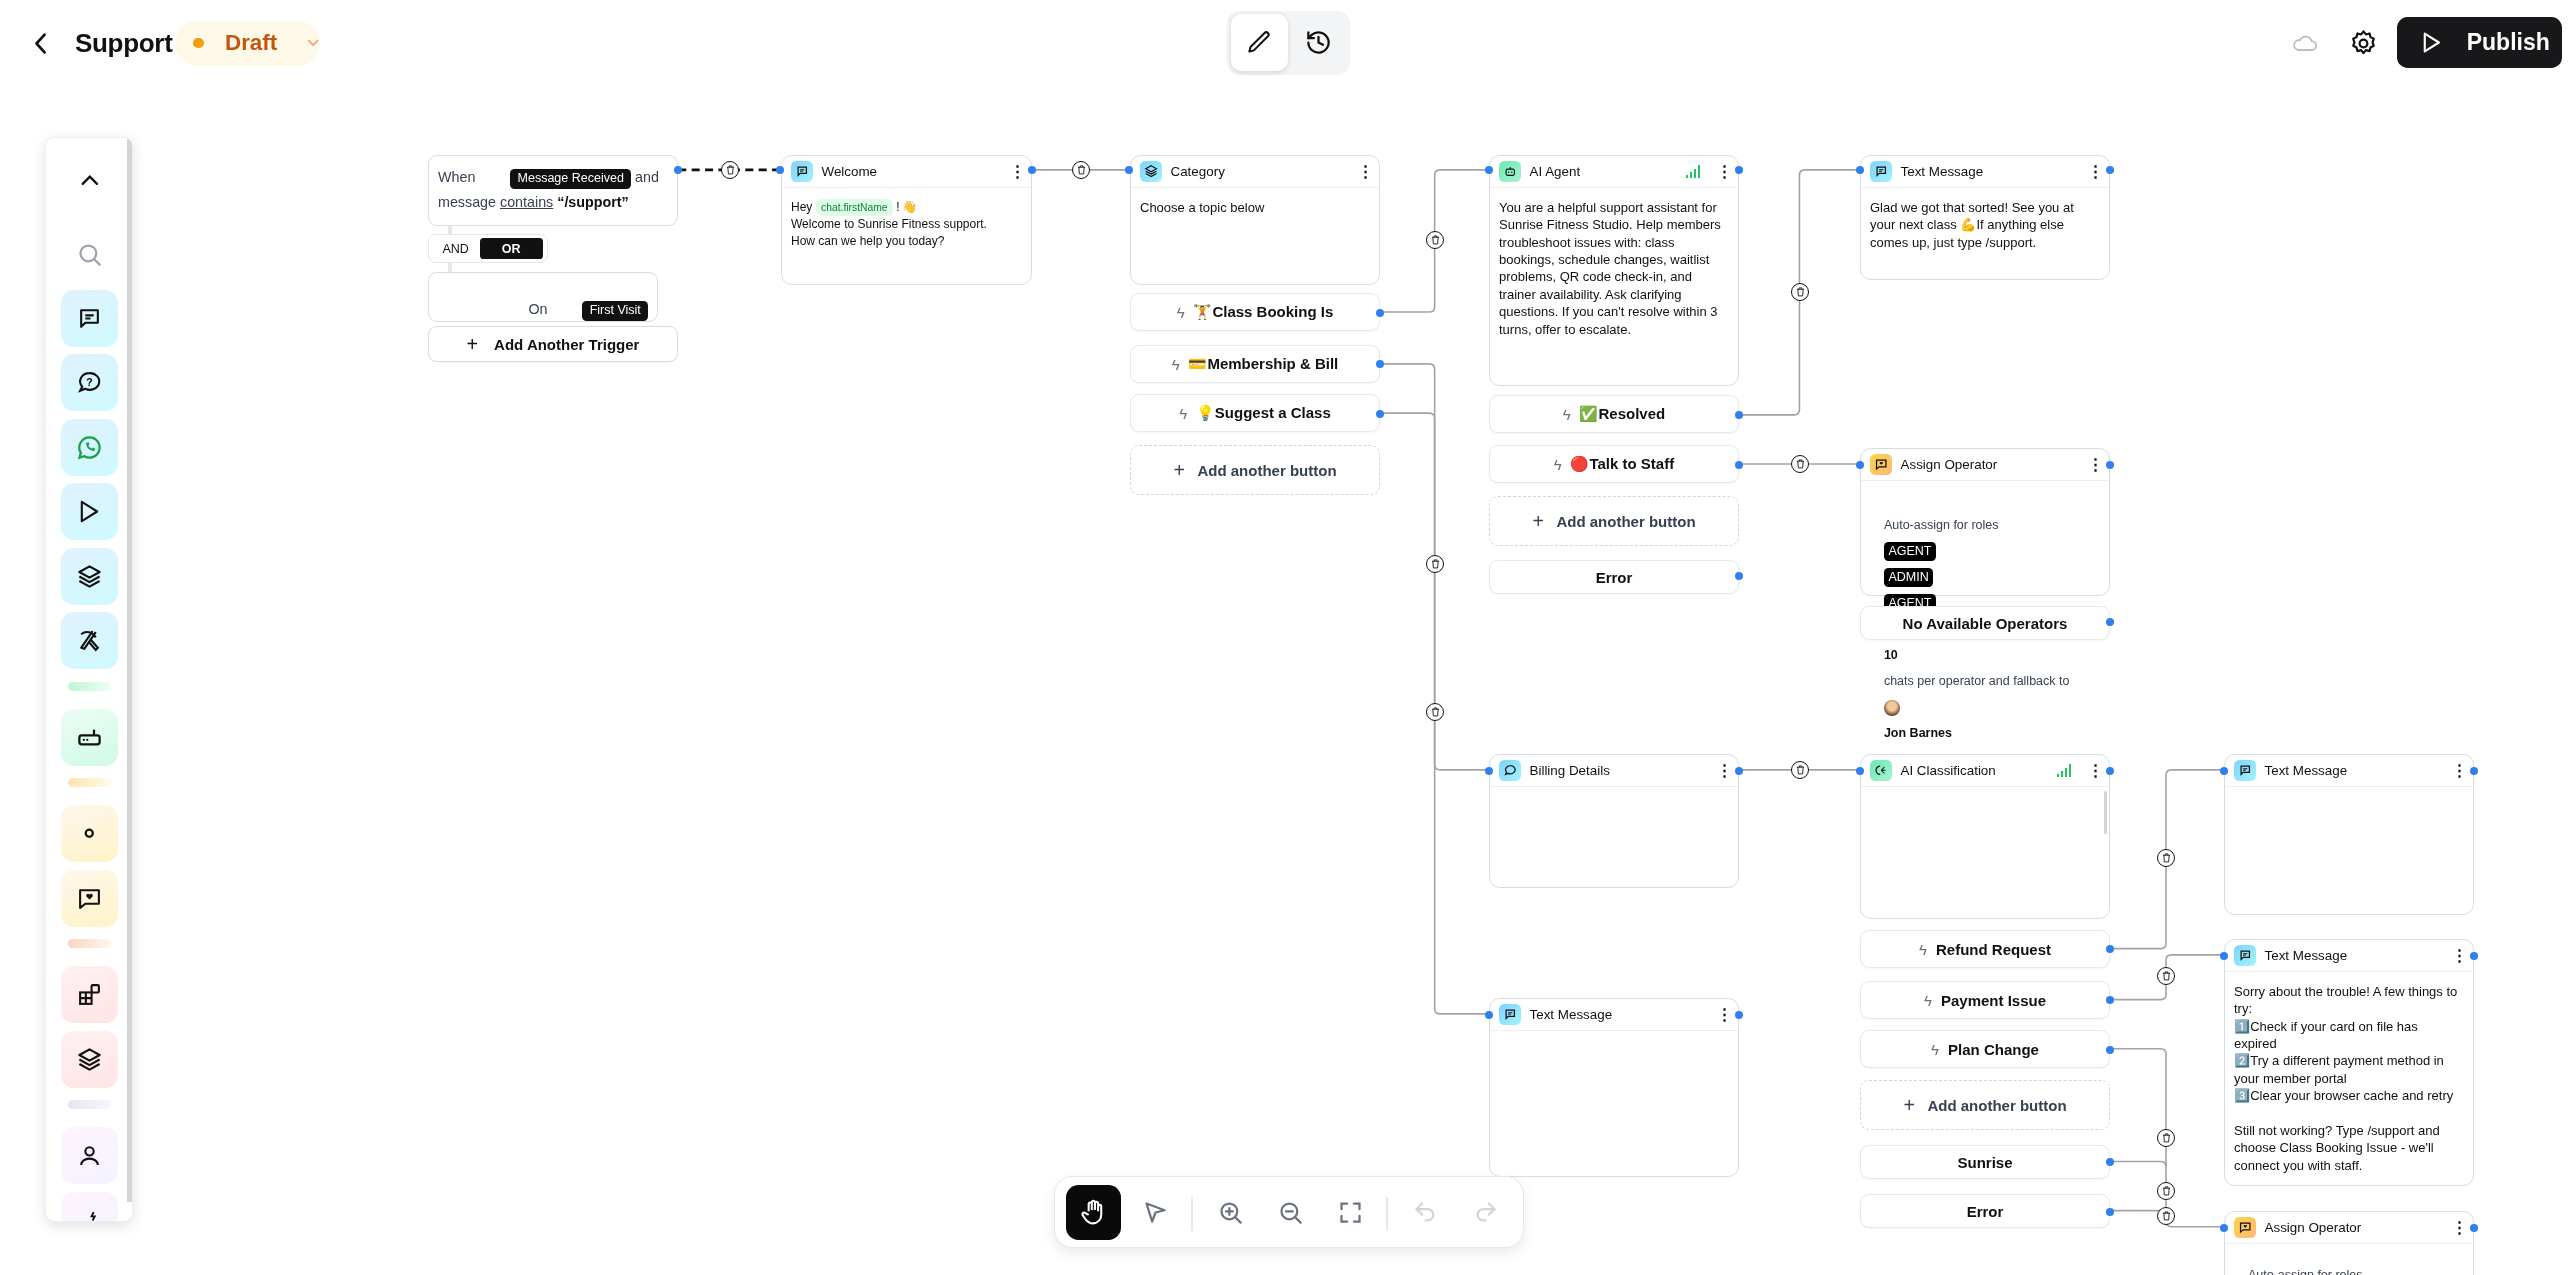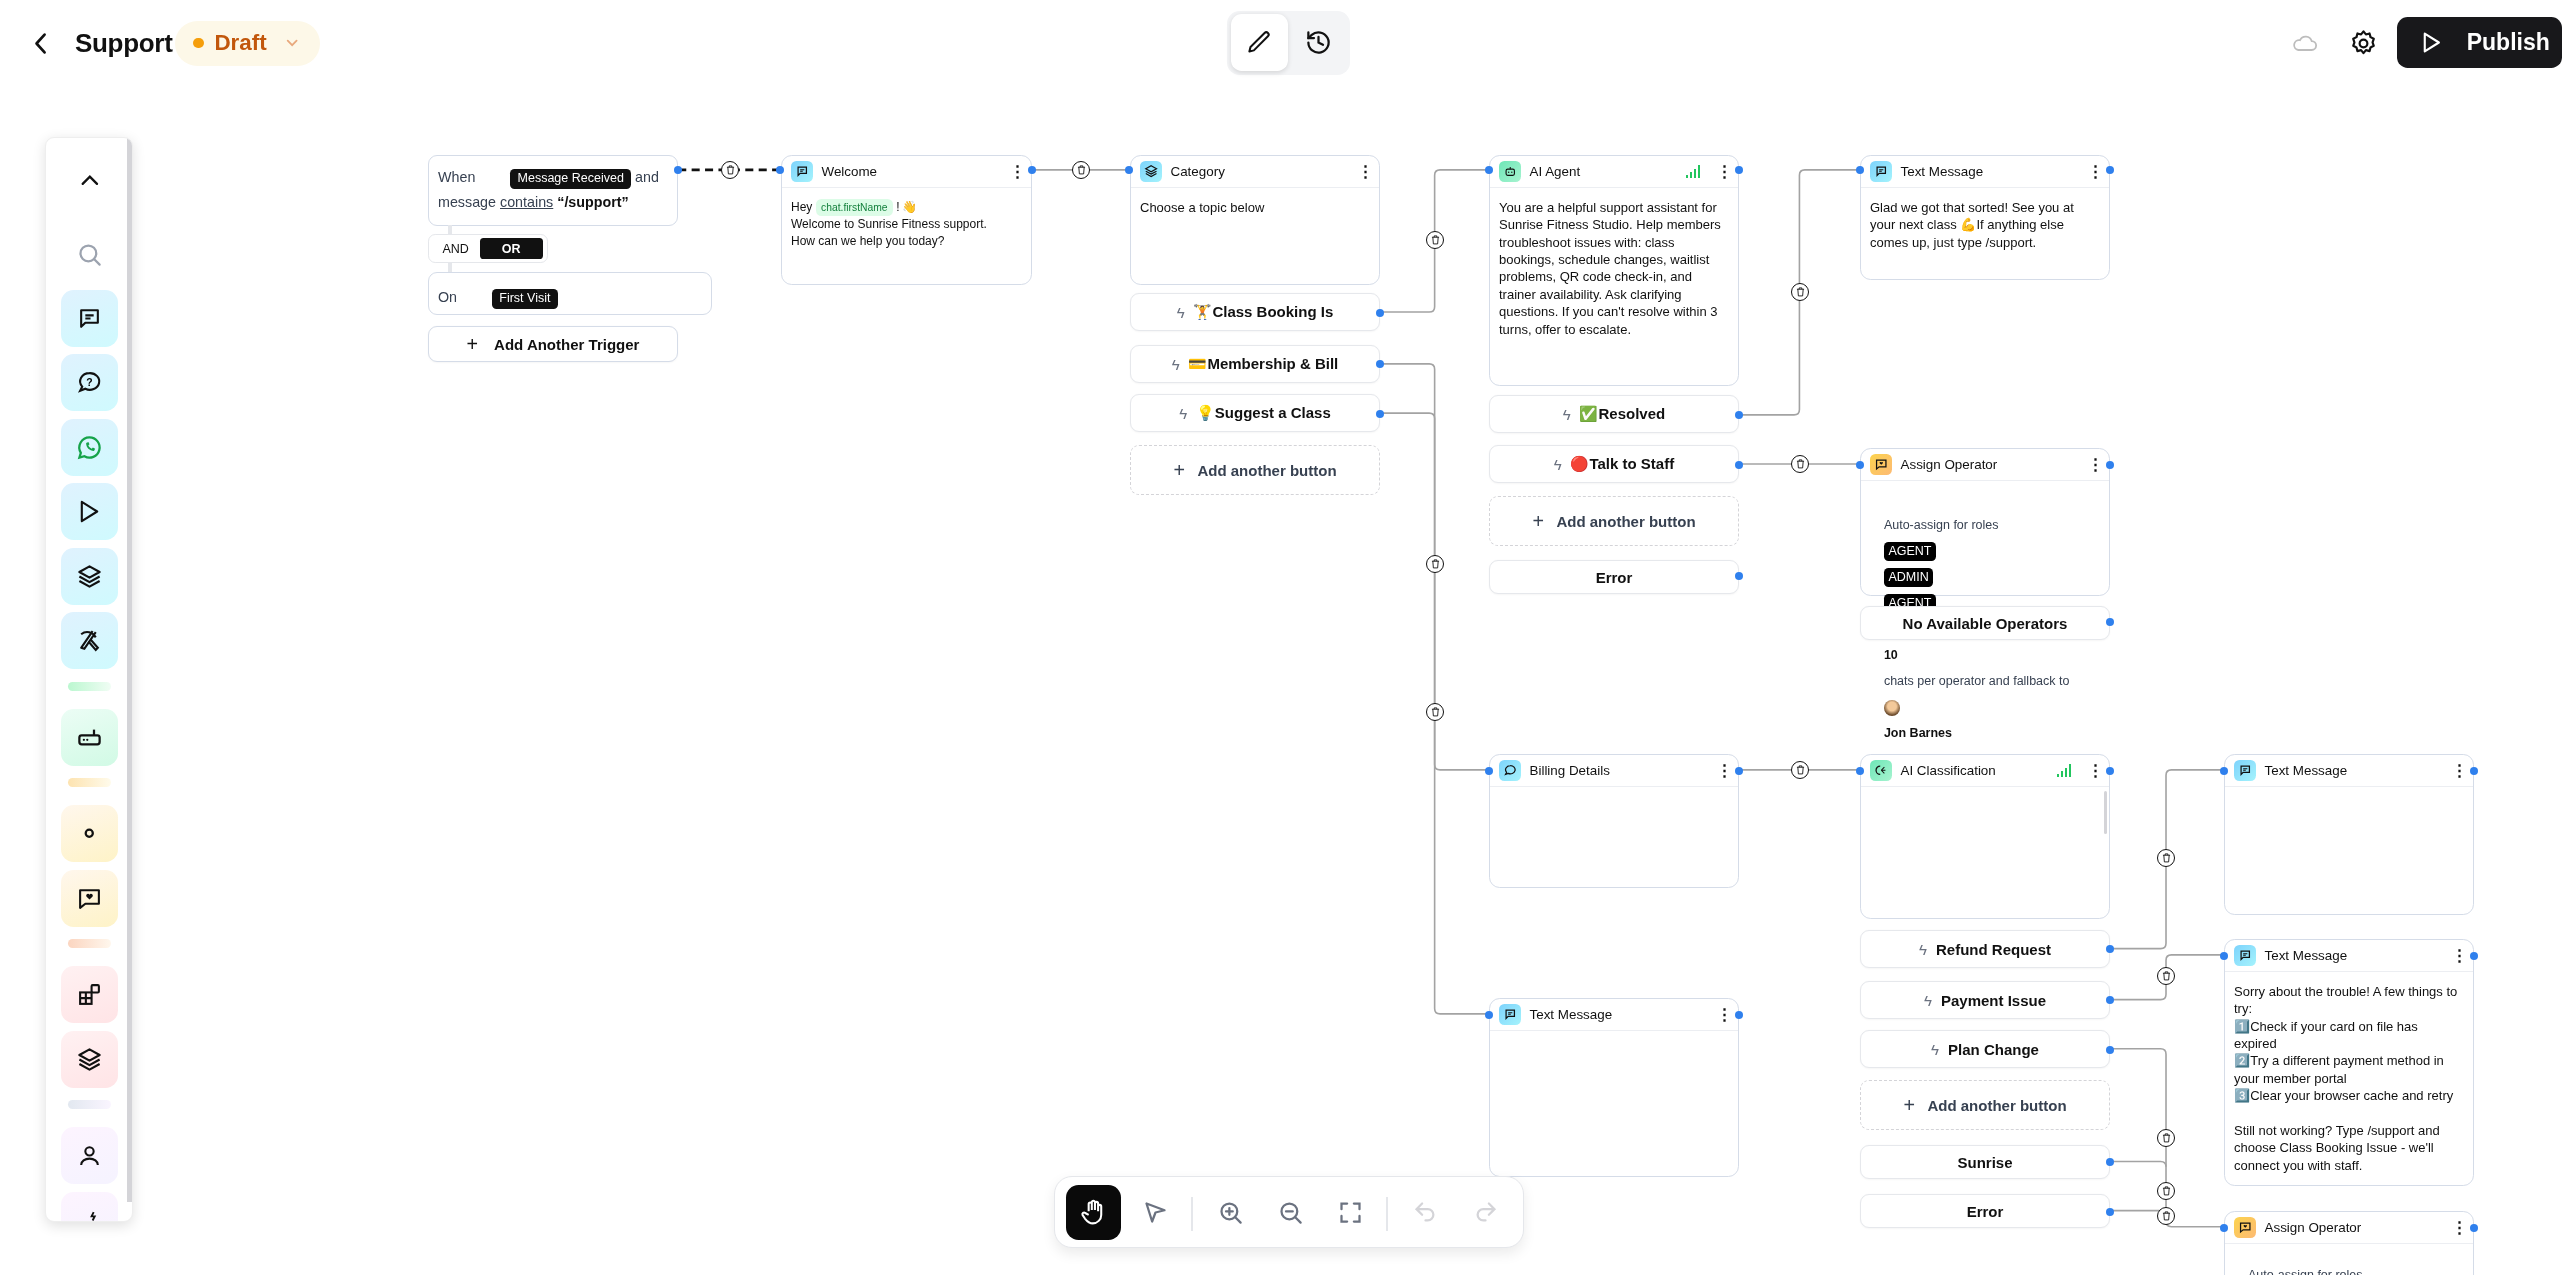--- a/index.html
+++ b/index.html
@@ -3,21 +3,21 @@
 <meta charset="utf-8">
 <style>
   * { box-sizing: border-box; margin: 0; padding: 0; }
   html, body { width: 2576px; height: 1275px; overflow: hidden; background: #ffffff; font-family: "Liberation Sans", sans-serif; color: #111; }
   .abs { position: absolute; }
 
   
   .header { position: absolute; left: 0; top: 0; width: 2576px; height: 85px; }
   .back-btn { position: absolute; left: 27px; top: 25px; width: 27px; height: 36px; display:flex; align-items:center; justify-content:center; cursor:pointer; }
   .title { position: absolute; left: 75px; top: 25px; font-size: 26px; font-weight: 700; line-height: 36px; color:#111; letter-spacing:-0.3px; }
-  .draft-pill { position: absolute; left: 175px; top: 20.6px; height: 45px; width: 145px; border-radius: 22.4px; background: #fdf8e8; display:flex; align-items:center; padding-left: 18px; gap: 10.7px; cursor:pointer; }
+  .draft-pill { position: absolute; left: 175px; top: 20.6px; height: 45px; width: 145px; border-radius: 22.4px; background: #fdf8e8; display:flex; align-items:center; padding-left: 18px; gap: 10.7px; cursor:pointer;justify-content:space-between; }
   .draft-dot { width: 10.7px; height: 10.7px; border-radius: 50%; background: #f59e0b; }
   .draft-label { color: #c2570c; font-size: 22.4px; font-weight: 700; }
   .mode-switch { position: absolute; left: 1227px; top: 10.7px; width: 123px; height: 64px; border-radius: 12.5px; background: #f3f4f6; }
   .mode-btn { position: absolute; top: 3.6px; width: 57px; height: 57px; border-radius: 10.7px; display:flex; align-items:center; justify-content:center; cursor:pointer; }
   .mode-btn.active { background: #fff; box-shadow: 0 1.8px 5.4px rgba(0,0,0,0.12); }
   .cloud { position: absolute; left: 2288px; top: 27px; width: 32px; height: 32px; display:flex; align-items:center; justify-content:center; }
   .gear { position: absolute; left: 2345px; top: 25px; width: 36px; height: 36px; display:flex; align-items:center; justify-content:center; cursor:pointer; }
   .publish { position: absolute; left: 2397px; top: 17px; width: 165px; height: 51px; border-radius: 10.7px; background: #18181b; color: #fff; display:flex; align-items:center; padding-left: 25px; gap: 25px; font-size: 23px; font-weight: 700; cursor:pointer; }
 
   
@@ -323,21 +323,21 @@
   <span>message</span>
   <span style="text-decoration:underline">contains</span>
   <span style="font-weight:700;color:#111">“/support”</span>
 </div>
 <div class="port" style="left:674px;top:166px"></div>
 <div class="abs" style="left:448px;top:225px;width:3.6px;height:54px;background:#e5e7eb"></div>
 <div class="andor">
   <div style="width:48px;color:#111">AND</div>
   <div style="width:63px;background:#111;color:#fff;border-radius:3.6px;font-weight:700">OR</div>
 </div>
-<div class="trigger-card" style="left:428px;top:272px;width:284px;height:43px;padding:12px 9px;">
+<div class="trigger-card" style="left:428px;top:272px;width:230px;height:43px;padding:24px 9px;text-align:right;">
   <span>On</span>
   <span class="chip-black">First Visit</span>
 </div>
 <div class="btn-node" style="left:428px;top:326px;width:250px;height:36px;border-color:#d5dce8;gap:16px">
   <span style="font-weight:400;font-size:19.7px">+</span>
   <span>Add Another Trigger</span>
 </div>
 
 <div class="node" style="left:781px;top:155px;width:251px;height:130px;">
   <div class="node-head">

